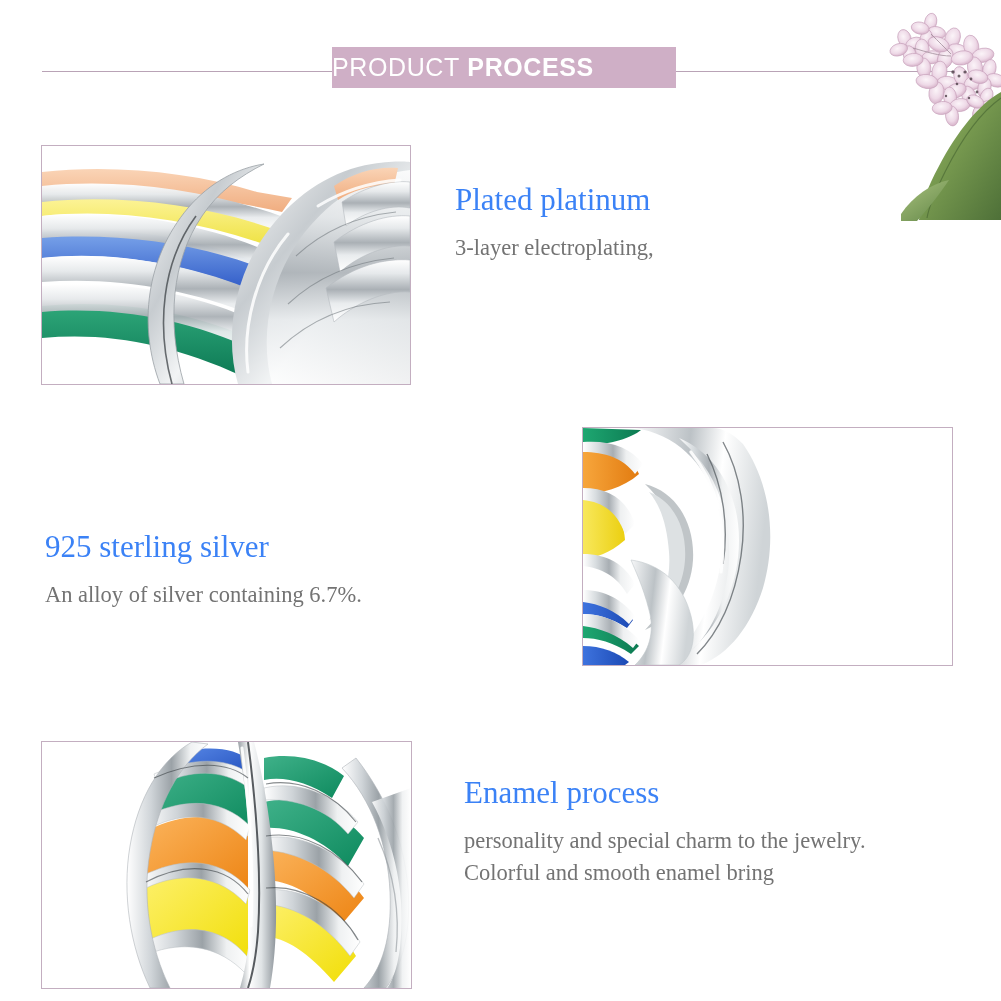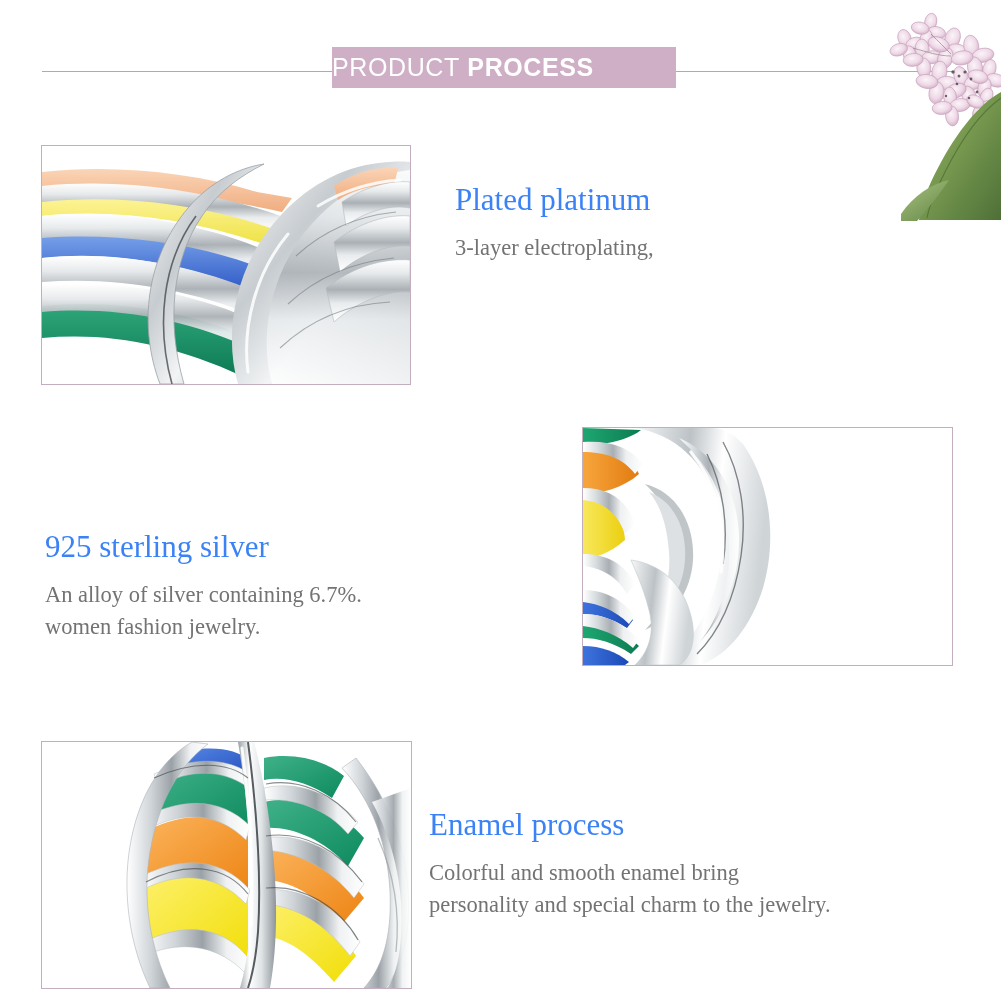--- a/index.html
+++ b/index.html
@@ -104,21 +104,21 @@
   .tb-body {
     font-size: 22.5px;
     color: #737373;
     line-height: 1.42;
     margin-top: 13px;
   }
   .tb-body .ln { display: block; white-space: nowrap; }
 
   #text-block-1 { left: 455px; top: 182px; }
   #text-block-2 { left: 45px;  top: 509px; margin-top: 20px; }
-  #text-block-3 { left: 429px; top: 775px; margin-top: 32px; }
+  #text-block-3 { left: 464px; top: 775px; }
 </style>
 </head>
 <body>
 
 <div id="header-band">
 
   <div id="header-rule-left"></div>
   <div id="header-rule-right"></div>
 
   <div id="header-title-box">
@@ -315,21 +315,20 @@
   <div class="tb-head">Plated platinum</div>
   <div class="tb-body">
     <span class="ln">3-layer electroplating,</span>
   </div>
 </div>
 
 <div class="text-block" id="text-block-2">
   <div class="tb-head">925 sterling silver</div>
   <div class="tb-body">
     <span class="ln">An alloy of silver containing 6.7%.</span>
-    <span class="ln">women fashion jewelry.</span>
   </div>
 </div>
 
 <div class="photo-frame" id="photo-frame-2">
   <div class="photo-inner">
     <svg width="369" height="237" viewBox="0 0 369 237" preserveAspectRatio="none" xmlns="http://www.w3.org/2000/svg">
       <defs>
         <linearGradient id="silv2" x1="0%" y1="0%" x2="100%" y2="0%">
           <stop offset="0%" stop-color="#ffffff"></stop>
           <stop offset="25%" stop-color="#d7dcdf"></stop>
@@ -483,16 +482,16 @@
         <path d="M112 36 C 152 18, 186 20, 206 36"></path>
         <path d="M104 140 C 146 118, 184 124, 206 152"></path>
       </g>
     </svg>
   </div>
 </div>
 
 <div class="text-block" id="text-block-3">
   <div class="tb-head">Enamel process</div>
   <div class="tb-body">
+    <span class="ln">personality and special charm to the jewelry.</span>
     <span class="ln">Colorful and smooth enamel bring</span>
-    <span class="ln">personality and special charm to the jewelry.</span>
   </div>
 </div>
 
 </body></html>

